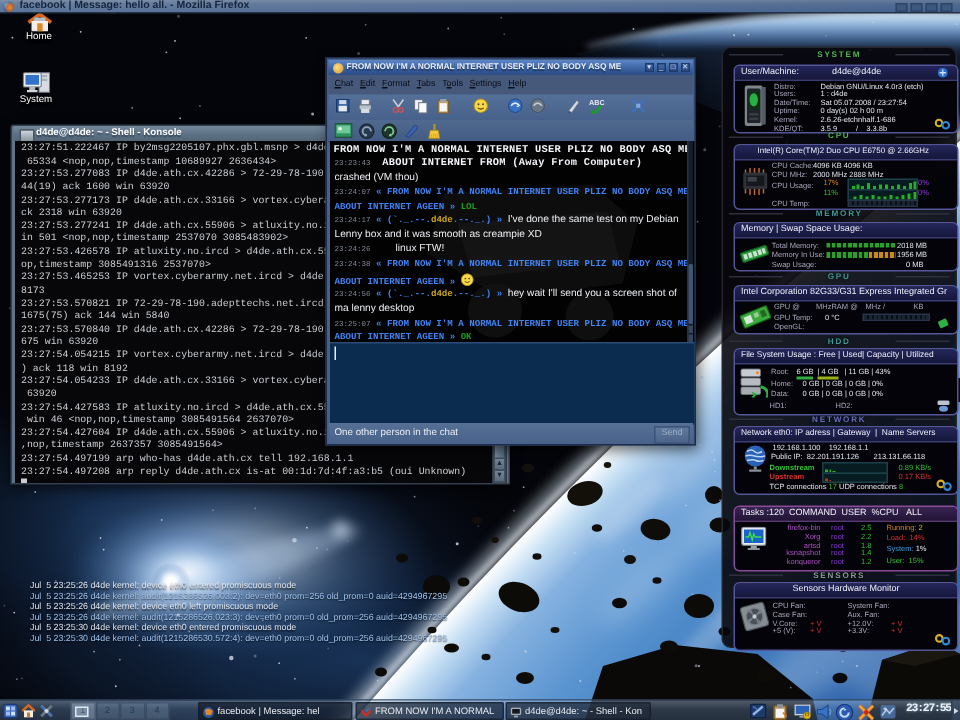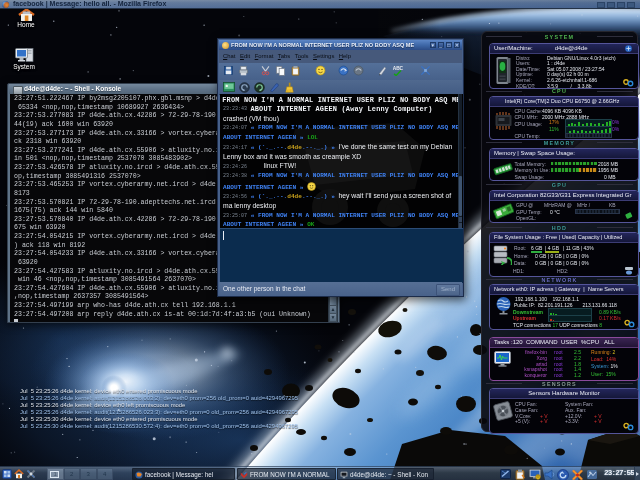--- a/index.html
+++ b/index.html
@@ -627,21 +627,21 @@
           <circle cx="55" cy="88" r="18" opacity="0.8"></circle>
           <circle cx="118" cy="92" r="16" opacity="0.8"></circle>
           <path d="M30,30 L130,22 L138,55 L40,66 Z" fill="#262524"></path>
         </g>
         <g fill="#1a1a19">
           <circle cx="55" cy="88" r="9"></circle>
           <circle cx="118" cy="92" r="8"></circle>
         </g>
       </svg>
   <div class="hd" style="top:2px;">FROM NOW I'M A NORMAL INTERNET USER PLIZ NO BODY ASQ ME</div>
-  <div class="hd" style="top:11px;">ABOUT INTERNET AGEEN (Away Lenny Computer)</div>
+  <div class="hd" style="top:11px;">ABOUT INTERNET FROM (Away From Computer)</div>
   <div class="ln" style="top:10.6px;"><span class="ts">23:23:43</span></div>
   <div class="ln" style="top:20.5px;"><span class="ms">crashed (VM thou)</span></div>
   <div class="ln" style="top:30px;"><span class="ts">23:24:07</span> <span class="bb">« FROM NOW I'M A NORMAL INTERNET USER PLIZ NO BODY ASQ ME</span></div>
   <div class="ln" style="top:39.5px;"><span class="bb">ABOUT INTERNET AGEEN »</span> <span class="gg" style="font-size:6px;">LOL</span></div>
   <div class="ln" style="top:49px;"><span class="ts">23:24:17</span> <span class="bb">« (`._.--.</span><span class="nn">d4de</span><span class="bb">.--._.) »</span> <span class="ms">I've done the same test on my Debian</span></div>
   <div class="ln" style="top:58.5px;"><span class="ms">Lenny box and it was smooth as creampie XD</span></div>
   <div class="ln" style="top:68px;"><span class="ts">23:24:26</span> <span class="ms" style="margin-left:13px;">linux FTW!</span></div>
   <div class="ln" style="top:78px;"><span class="ts">23:24:38</span> <span class="bb">« FROM NOW I'M A NORMAL INTERNET USER PLIZ NO BODY ASQ ME</span></div>
   <div class="ln" style="top:87.5px;"><span class="bb">ABOUT INTERNET AGEEN »</span> <svg width="9" height="9" viewBox="0 0 16 16" style="vertical-align:-2px;">
           <circle cx="8" cy="8" r="7" fill="#f6d848" stroke="#b89418"></circle>

